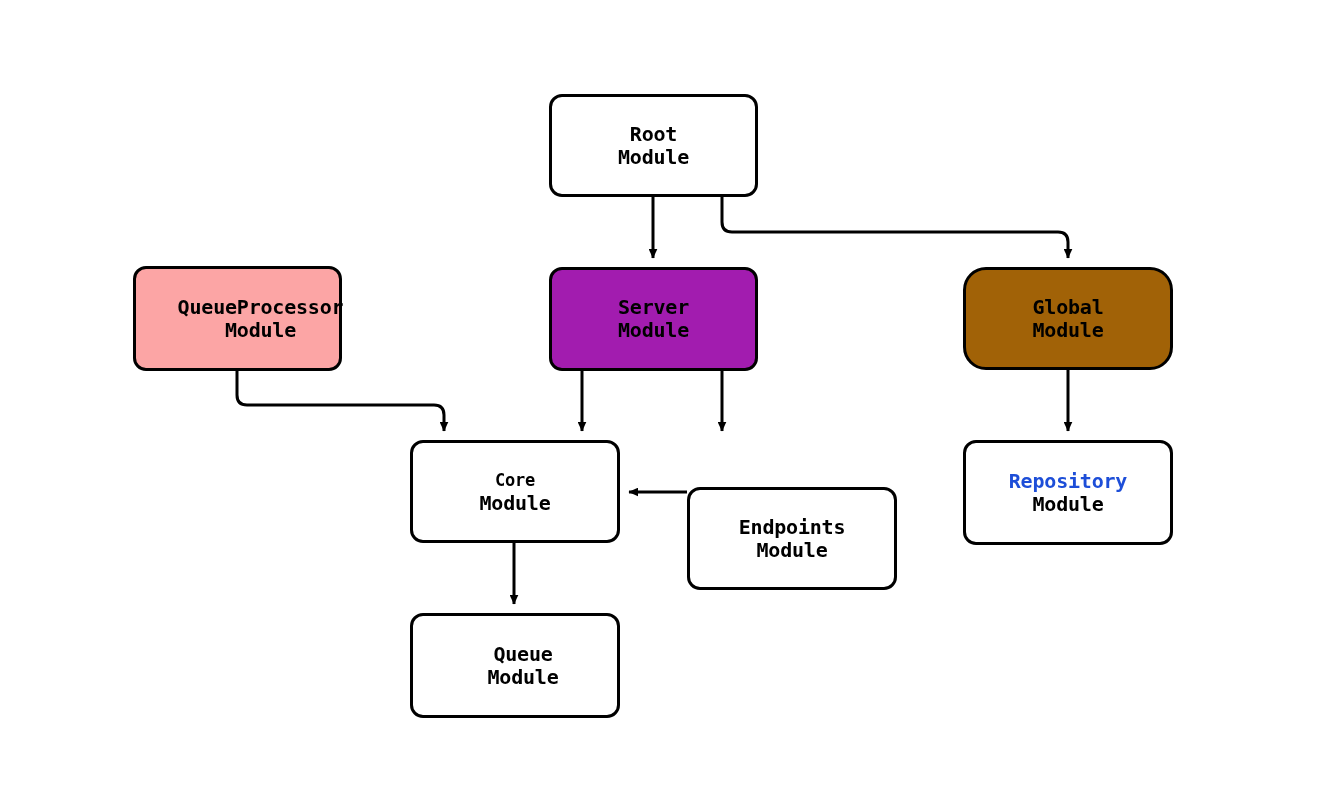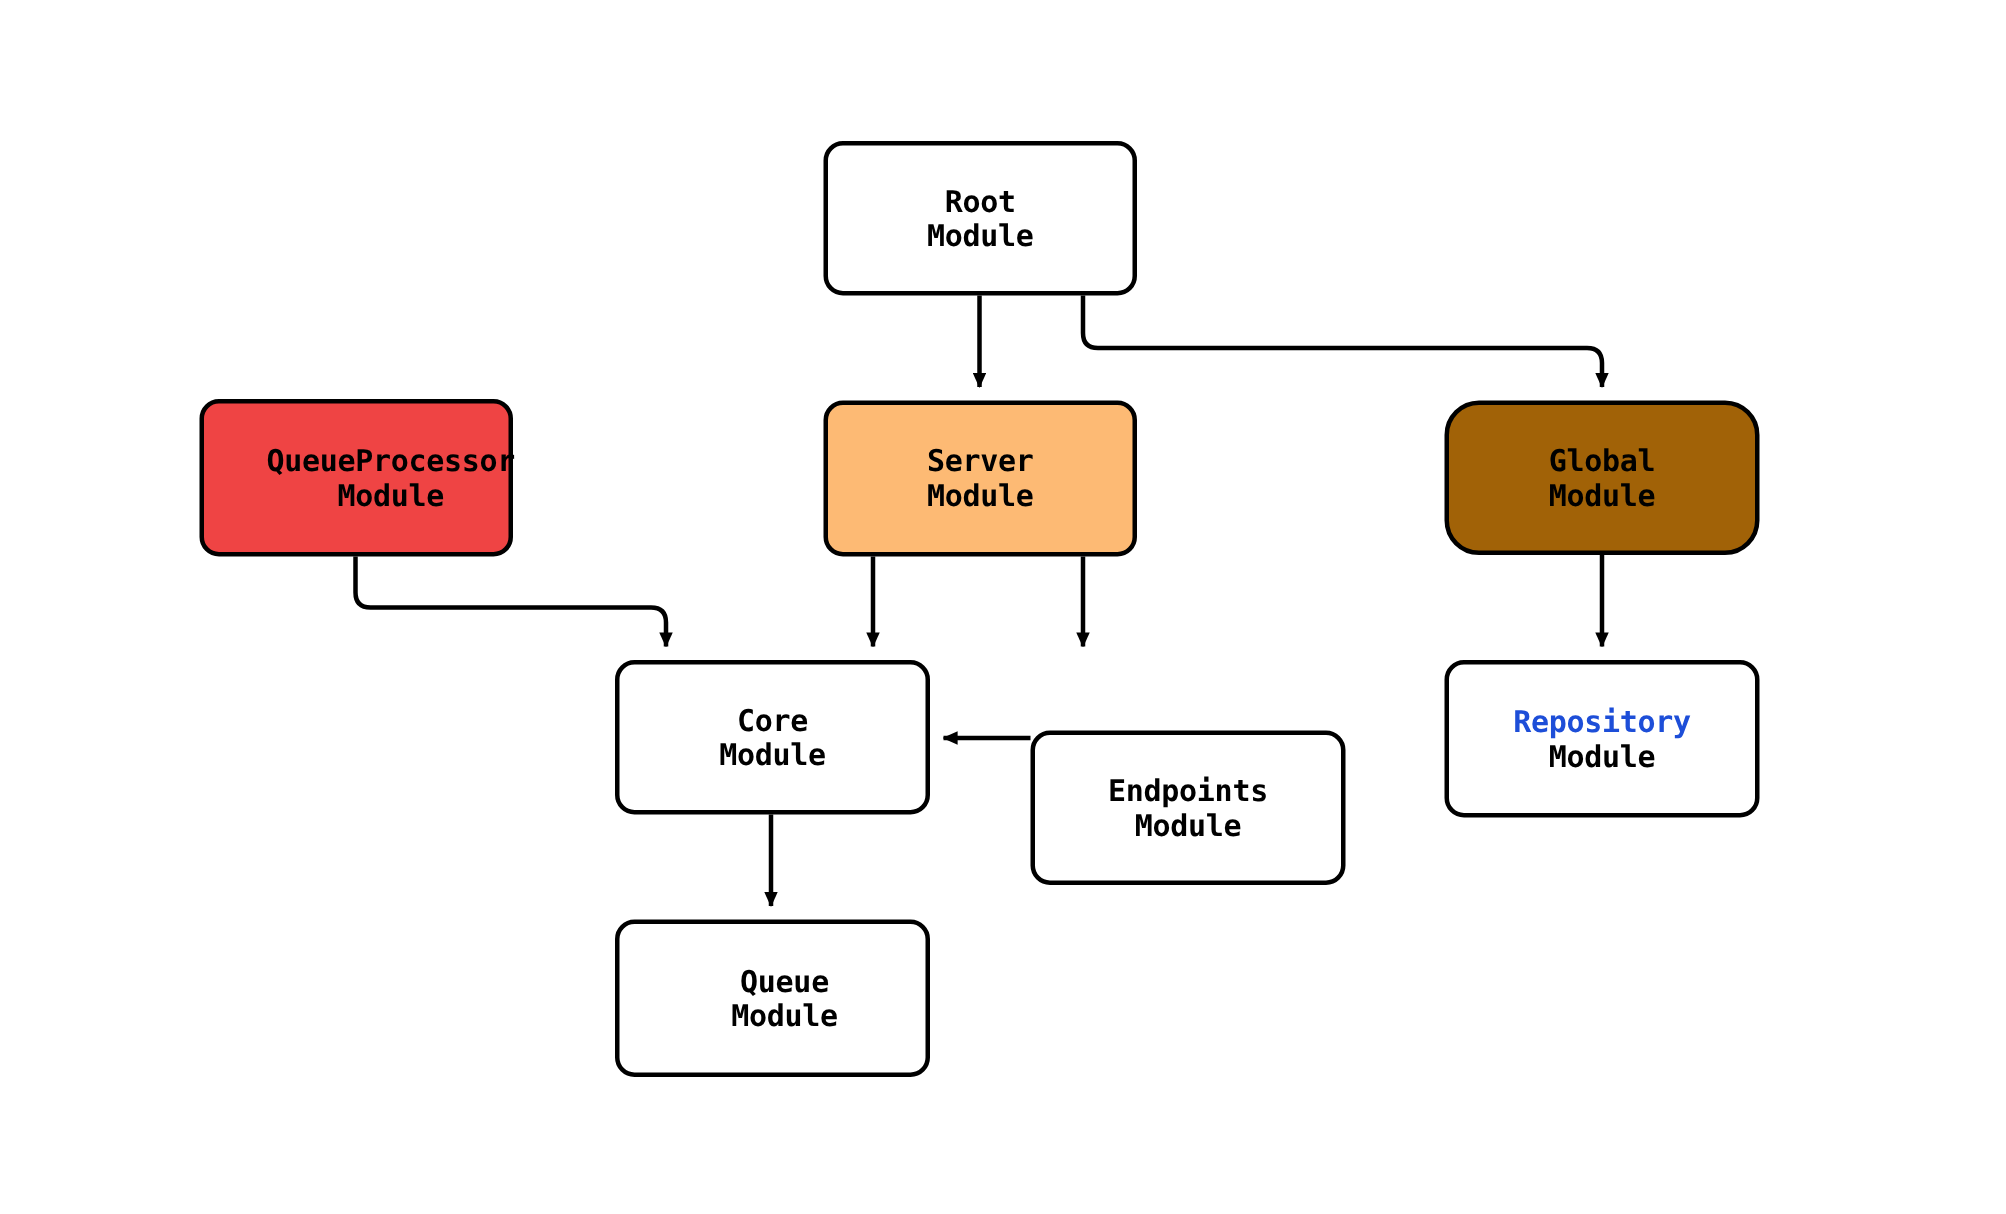--- a/index.html
+++ b/index.html
@@ -66,34 +66,34 @@
         <path d="M 514 543 L 514 604" marker-end="url(#arrowhead)"></path>
         <path d="M 1068 370 L 1068 431" marker-end="url(#arrowhead)"></path>
       </g>
   </svg>
 
   <div id="nodes-group">
       <div class="node" style="left: 549px; top: 94px; width: 209px; height: 103px; border-color: rgb(0, 0, 0); border-width: 3px; border-radius: 13px; background: rgb(255, 255, 255);">
         <div class="node-line" style="font-size: 20px; color: rgb(0, 0, 0);">Root</div>
         <div class="node-line" style="font-size: 20px; color: rgb(0, 0, 0);">Module</div>
       </div>
-      <div class="node" style="left: 133px; top: 266px; width: 209px; height: 105px; border-color: rgb(0, 0, 0); border-width: 3px; border-radius: 13px; background: #ef4444; padding-left: 46px;">
+      <div class="node" style="left: 133px; top: 266px; width: 209px; height: 105px; border-color: rgb(0, 0, 0); border-width: 3px; border-radius: 13px; background: #fca5a5; padding-left: 46px;">
         <div class="node-line" style="font-size: 20px; color: rgb(0, 0, 0);">QueueProcessor</div>
         <div class="node-line" style="font-size: 20px; color: rgb(0, 0, 0);">Module</div>
       </div>
-      <div class="node" style="left: 549px; top: 267px; width: 209px; height: 104px; border-color: rgb(0, 0, 0); border-width: 3px; border-radius: 13px; background: #fdba74;">
+      <div class="node" style="left: 549px; top: 267px; width: 209px; height: 104px; border-color: rgb(0, 0, 0); border-width: 3px; border-radius: 13px; background: #a21caf;">
         <div class="node-line" style="font-size: 20px; color: rgb(0, 0, 0);">Server</div>
         <div class="node-line" style="font-size: 20px; color: rgb(0, 0, 0);">Module</div>
       </div>
       <div class="node" style="left: 963px; top: 267px; width: 210px; height: 103px; border-color: rgb(0, 0, 0); border-width: 3px; border-radius: 23px; background: #a16207;">
         <div class="node-line" style="font-size: 20px; color: rgb(0, 0, 0);">Global</div>
         <div class="node-line" style="font-size: 20px; color: rgb(0, 0, 0);">Module</div>
       </div>
       <div class="node" style="left: 410px; top: 440px; width: 210px; height: 103px; border-color: rgb(0, 0, 0); border-width: 3px; border-radius: 13px; background: rgb(255, 255, 255);">
-        <div class="node-line" style="font-size: 20px; color: rgb(0, 0, 0);">Core</div>
+        <div class="node-line" style="font-size: 17px; color: rgb(0, 0, 0);">Core</div>
         <div class="node-line" style="font-size: 20px; color: rgb(0, 0, 0);">Module</div>
       </div>
       <div class="node" style="left: 687px; top: 440px; width: 210px; height: 103px; border-color: rgb(0, 0, 0); border-width: 3px; border-radius: 13px; background: rgb(255, 255, 255); margin-top: 47px;">
         <div class="node-line" style="font-size: 20px; color: rgb(0, 0, 0);">Endpoints</div>
         <div class="node-line" style="font-size: 20px; color: rgb(0, 0, 0);">Module</div>
       </div>
       <div class="node" style="left: 963px; top: 440px; width: 210px; height: 105px; border-color: rgb(0, 0, 0); border-width: 3px; border-radius: 13px; background: rgb(255, 255, 255);">
         <div class="node-line" style="font-size: 20px; color: #1d4ed8;">Repository</div>
         <div class="node-line" style="font-size: 20px; color: rgb(0, 0, 0);">Module</div>
       </div>

